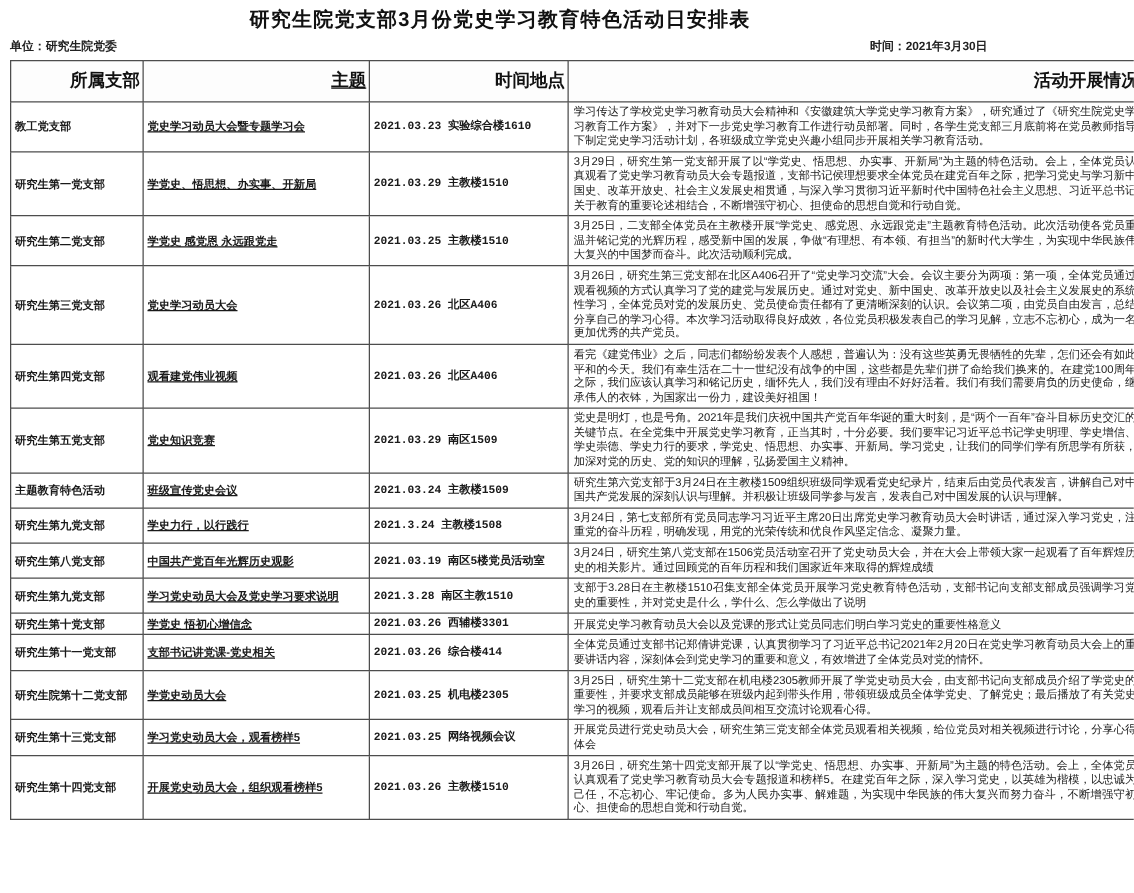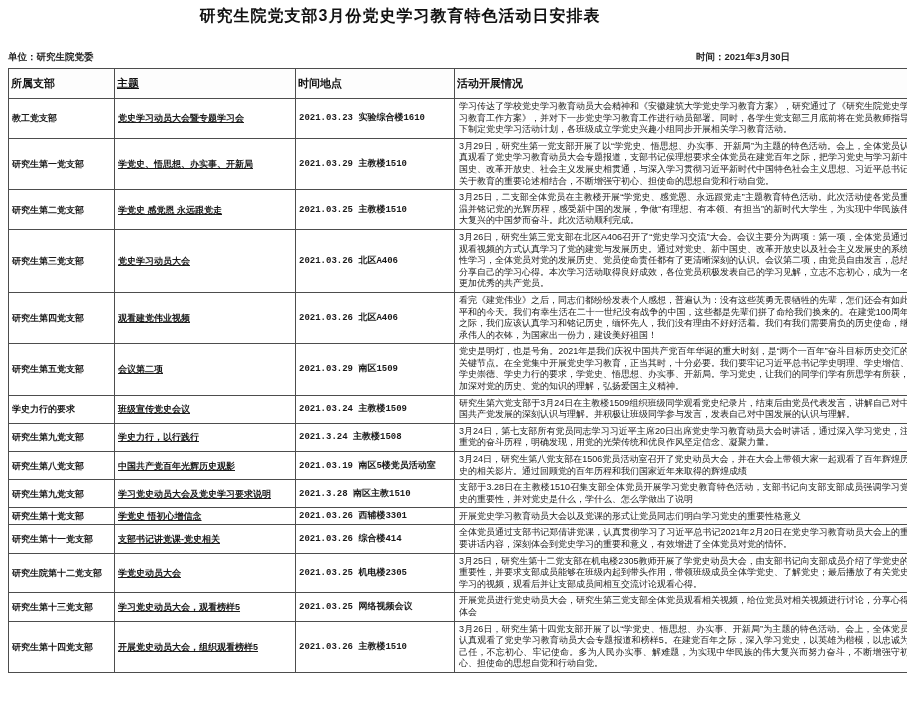--- a/index.html
+++ b/index.html
@@ -11,33 +11,32 @@
   }
   .page{width:800px;}
   .doc-title{
     text-align:center;font-weight:bold;font-size:16px;
     padding:6px 0 2px 0;letter-spacing:1px;color:#111;
   }
   .meta-row{
     display:flex;justify-content:space-between;align-items:center;
     font-size:9.5px;font-weight:bold;color:#222;
     padding:2px 10px 4px 8px;
-    margin-top:20px;
   }
   table.schedule{
     border-collapse:collapse;table-layout:fixed;
     width:891px;margin:0 8px;background:#fff;
   }
   .schedule th,.schedule td{
     border:1px solid #4d4d4d;
     overflow:hidden;
   }
   .schedule th{
-    font-size:11px;font-weight:bold;color:#111;
-    padding:7px 2px;text-align:left;background:#fdfdfd;
+    font-size:14px;font-weight:bold;color:#111;
+    padding:7px 2px;text-align:right;background:#fdfdfd;
   }
   .col-branch{width:101px;}
   .col-theme{width:176px;text-decoration:underline;}
   .col-time{width:154px;font-family:Liberation Mono, monospace;}
   .col-detail{width:454px;}
   td.col-branch,td.col-theme,td.col-time{
     text-align:left;vertical-align:middle;
     font-weight:bold;font-size:9px;line-height:12px;
     padding:2px 3px;color:#1a1a1a;
   }
@@ -91,26 +90,26 @@
           <td class="col-detail">3月26日，研究生第三党支部在北区A406召开了“党史学习交流”大会。会议主要分为两项：第一项，全体党员通过观看视频的方式认真学习了党的建党与发展历史。通过对党史、新中国史、改革开放史以及社会主义发展史的系统性学习，全体党员对党的发展历史、党员使命责任都有了更清晰深刻的认识。会议第二项，由党员自由发言，总结分享自己的学习心得。本次学习活动取得良好成效，各位党员积极发表自己的学习见解，立志不忘初心，成为一名更加优秀的共产党员。</td>
         </tr>
         <tr>
           <td class="col-branch">研究生第四党支部</td>
           <td class="col-theme">观看建党伟业视频</td>
           <td class="col-time">2021.03.26 北区A406</td>
           <td class="col-detail">看完《建党伟业》之后，同志们都纷纷发表个人感想，普遍认为：没有这些英勇无畏牺牲的先辈，怎们还会有如此平和的今天。我们有幸生活在二十一世纪没有战争的中国，这些都是先辈们拼了命给我们换来的。在建党100周年之际，我们应该认真学习和铭记历史，缅怀先人，我们没有理由不好好活着。我们有我们需要肩负的历史使命，继承伟人的衣钵，为国家出一份力，建设美好祖国！</td>
         </tr>
         <tr>
           <td class="col-branch">研究生第五党支部</td>
-          <td class="col-theme">会议第二项</td>
+          <td class="col-theme">党史知识竞赛</td>
           <td class="col-time">2021.03.29 南区1509</td>
           <td class="col-detail">党史是明灯，也是号角。2021年是我们庆祝中国共产党百年华诞的重大时刻，是“两个一百年”奋斗目标历史交汇的关键节点。在全党集中开展党史学习教育，正当其时，十分必要。我们要牢记习近平总书记学史明理、学史增信、学史崇德、学史力行的要求，学党史、悟思想、办实事、开新局。学习党史，让我们的同学们学有所思学有所获，加深对党的历史、党的知识的理解，弘扬爱国主义精神。</td>
         </tr>
         <tr>
-          <td class="col-branch">学史力行的要求</td>
+          <td class="col-branch">主题教育特色活动</td>
           <td class="col-theme">班级宣传党史会议</td>
           <td class="col-time">2021.03.24 主教楼1509</td>
           <td class="col-detail">研究生第六党支部于3月24日在主教楼1509组织班级同学观看党史纪录片，结束后由党员代表发言，讲解自己对中国共产党发展的深刻认识与理解。并积极让班级同学参与发言，发表自己对中国发展的认识与理解。</td>
         </tr>
         <tr>
           <td class="col-branch">研究生第九党支部</td>
           <td class="col-theme">学史力行，以行践行</td>
           <td class="col-time">2021.3.24 主教楼1508</td>
           <td class="col-detail">3月24日，第七支部所有党员同志学习习近平主席20日出席党史学习教育动员大会时讲话，通过深入学习党史，注重党的奋斗历程，明确发现，用党的光荣传统和优良作风坚定信念、凝聚力量。</td>
         </tr>

